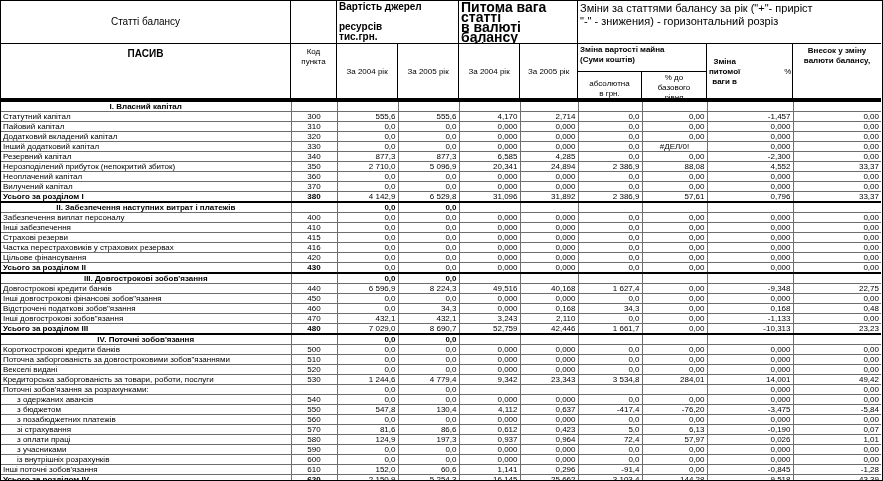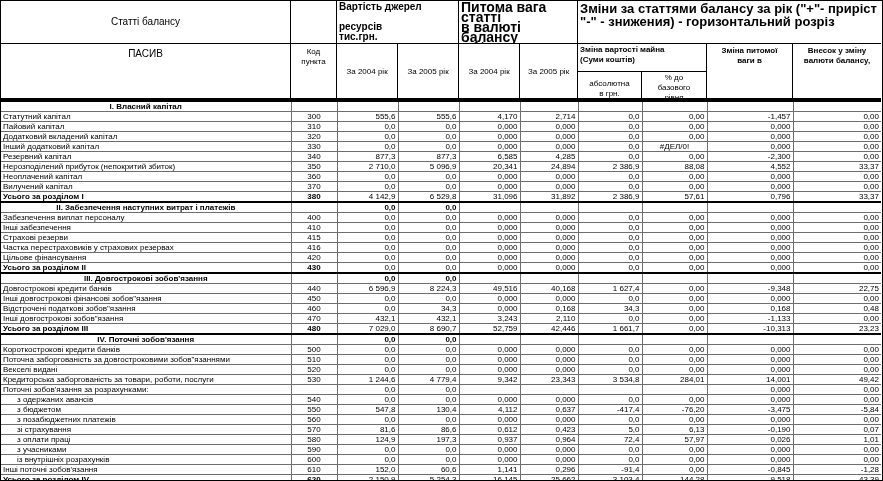--- a/index.html
+++ b/index.html
@@ -10,32 +10,32 @@
   .hdr {
     display:grid; width:880px; height:99px;
     grid-template-columns:290px 46px 61px 61px 61px 58px 64px 65px 86px 88px;
     grid-template-rows:43px 28px 28px;
     border-bottom:2px solid #000; background:#fff;
   }
   .hc { border-right:1px solid #000; overflow:hidden; font-size:8px; line-height:10px; padding:1px 2px; }
   .bb { border-bottom:1px solid #000; }
   .pre { white-space:pre-line; }
   .h-items   { grid-column:1; grid-row:1; display:flex; align-items:center; justify-content:center; font-size:10px; }
-  .h-pasiv   { grid-column:1; grid-row:2/4; text-align:center; font-weight:normal; font-size:10px; padding-top:5px; }
+  .h-pasiv   { grid-column:1; grid-row:2/4; text-align:center; font-weight:bold; font-size:10px; padding-top:5px; }
   .h-codeblk { grid-column:2; grid-row:1; }
   .h-code    { grid-column:2; grid-row:2/4; text-align:center; padding-top:3px; }
   .h-cost    { grid-column:3/5; grid-row:1; font-weight:bold; font-size:10px; line-height:10px; }
   .h-share   { grid-column:5/7; grid-row:1; font-weight:bold; font-size:14px; line-height:10px; }
-  .h-changes { grid-column:7/11; grid-row:1; font-weight:bold; font-size:13px; line-height:13px; border-right:none; }
+  .h-changes { grid-column:7/11; grid-row:1; font-weight:normal; font-size:11px; line-height:13px; border-right:none; }
   .h-year    { grid-row:2/4; display:flex; align-items:center; justify-content:center; }
   .h-y1{grid-column:3;} .h-y2{grid-column:4;} .h-y3{grid-column:5;} .h-y4{grid-column:6;}
   .h-chval   { grid-column:7/9; grid-row:2; font-weight:bold; }
   .h-abs     { grid-column:7; grid-row:3; text-align:center; display:flex; flex-direction:column; justify-content:flex-end; align-items:center; }
   .h-pctbase { grid-column:8; grid-row:3; text-align:center; }
-  .h-dshare  { grid-column:9; grid-row:2/4; font-weight:bold; text-align:center; display:flex; flex-direction:column; align-items:center; padding:2px;gap:44px; }
+  .h-dshare  { grid-column:9; grid-row:2/4; font-weight:bold; text-align:center; display:flex; flex-direction:row; align-items:center; padding:2px;gap:44px; }
   .h-contrib { grid-column:10; grid-row:2/4; font-weight:bold; text-align:center; display:flex; flex-direction:column; justify-content:space-between; align-items:center; padding:2px; border-right:none;gap:44px; }
   .pct-sub { font-weight:normal; }
 
   
   table.data { border-collapse:collapse; table-layout:fixed; width:880px; }
   table.data td {
     border-right:1px solid #6e6e6e; border-bottom:1px solid #6e6e6e;
     font-size:8px; line-height:9px; overflow:hidden; white-space:nowrap;
     padding:0 2px; vertical-align:middle; height:9px;
   }

